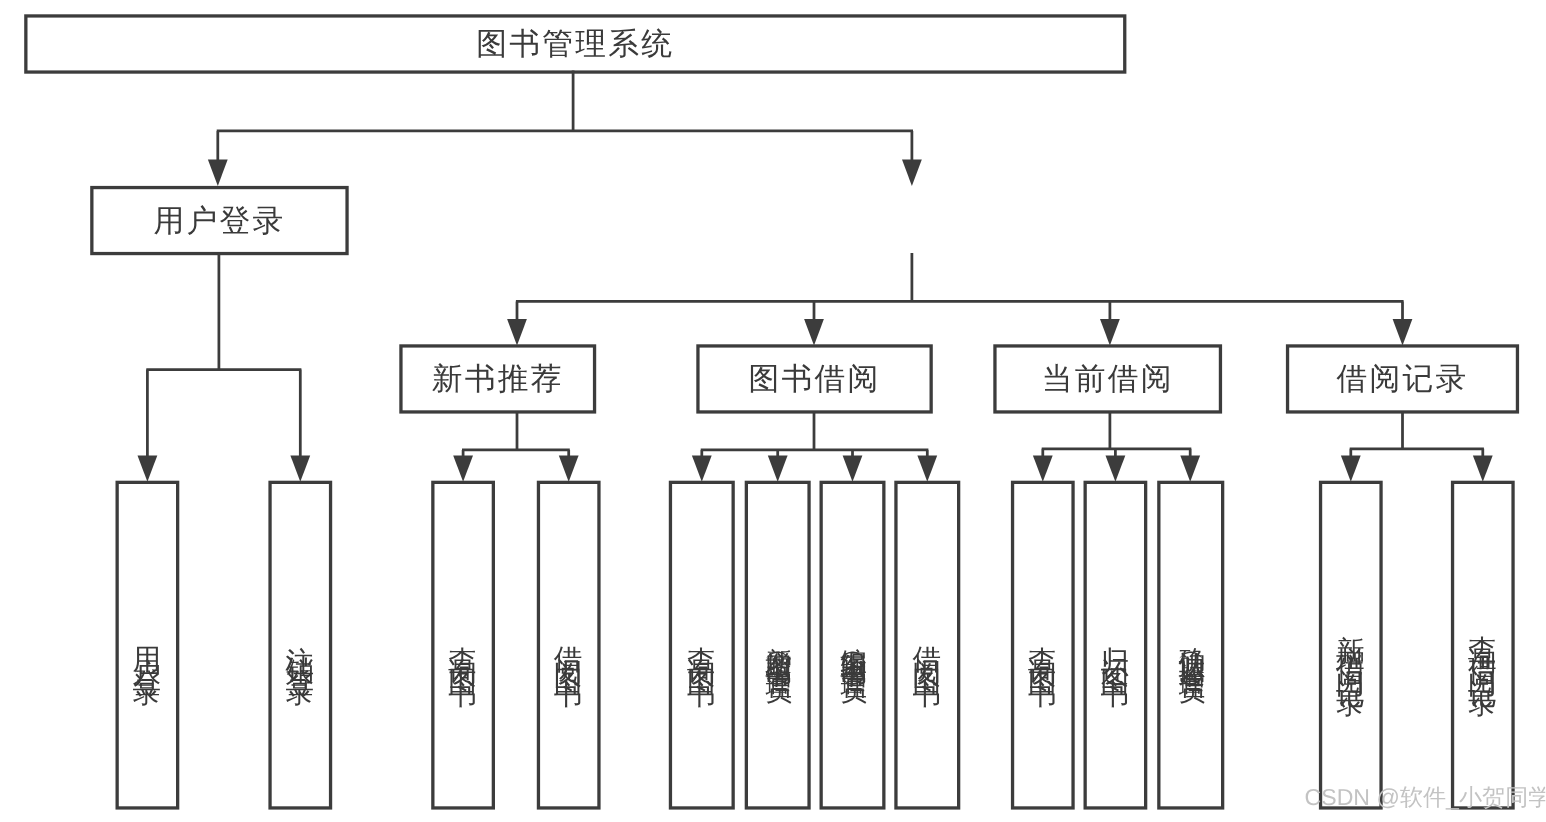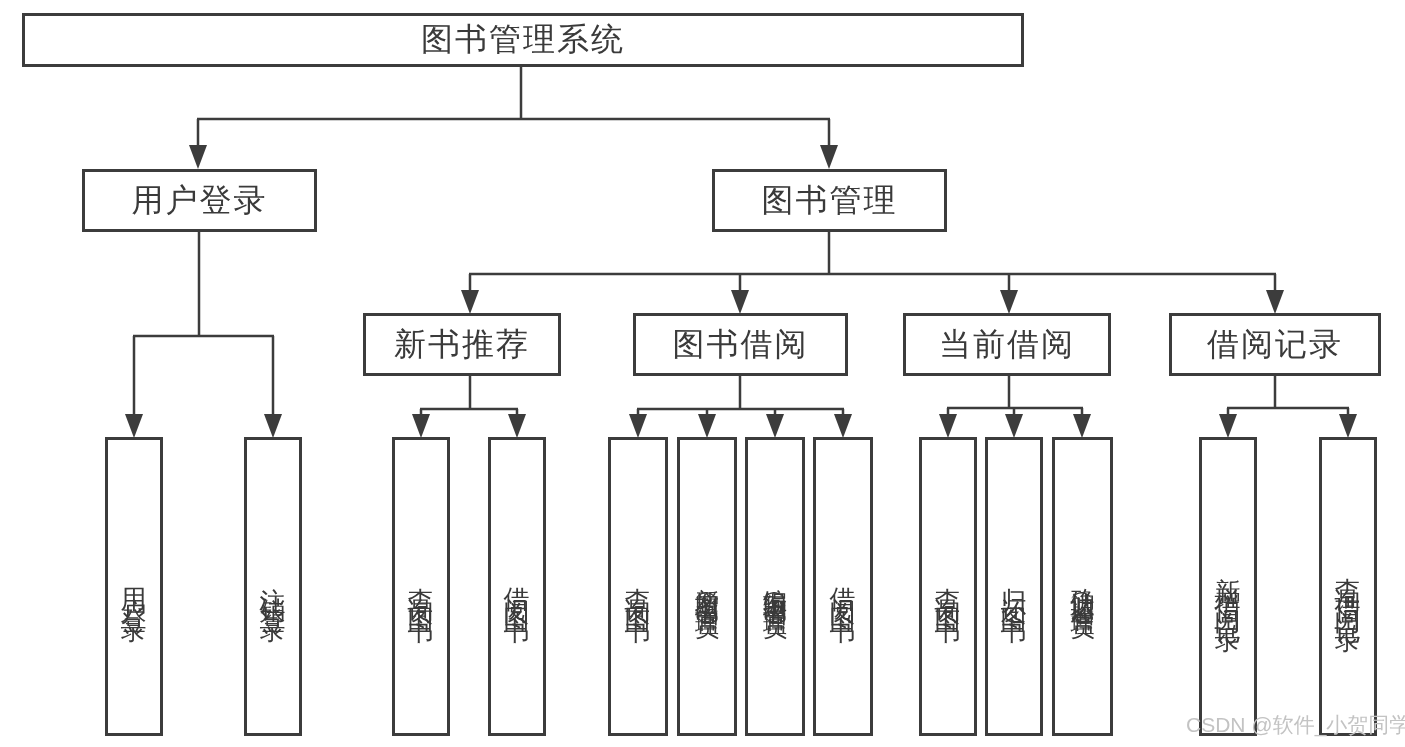--- a/index.html
+++ b/index.html
@@ -21,21 +21,21 @@
     color:var(--line);pointer-events:none;z-index:2;}
   .box{
     position:absolute;
     box-sizing:border-box;
     background:#fff;
     border:3px solid var(--line);
     display:flex;align-items:center;justify-content:center;
     color:var(--text);
     z-index:1;
   }
-  .h-label{font-size:32px;letter-spacing:2px;}
+  .h-label{font-size:28px;letter-spacing:2px;}
   .leaf{
     writing-mode:vertical-rl;
     text-orientation:mixed;
     font-size:26px;
     letter-spacing:10px;
     line-height:1;
   }
   .leaf.long{font-size:24px;letter-spacing:4px;}
   .watermark{
     position:absolute;
@@ -111,23 +111,22 @@
     </g>
     <g fill="currentColor" stroke="none">
       <path d="M1219 414 L1237 414 L1228 438 Z"></path>
       <path d="M1339 414 L1357 414 L1348 438 Z"></path>
     </g>
   </svg>
 
   <div class="box h-label" style="left:22px;top:13px;width:1002px;height:54px">图书管理系统</div>
 
   <div class="box h-label" style="left:82px;top:169px;width:235px;height:63px">用户登录</div>
-  <div class="box h-label" style="left:712px;top:169px;width:235px;height:63px">图书管理</div>
 
-  <div class="box h-label" style="left:363px;top:313px;width:198px;height:63px">新书推荐</div>
+  <div class="box h-label" style="left:363px;top:313px;width:179px;height:63px">新书推荐</div>
   <div class="box h-label" style="left:633px;top:313px;width:215px;height:63px">图书借阅</div>
   <div class="box h-label" style="left:903px;top:313px;width:208px;height:63px">当前借阅</div>
   <div class="box h-label" style="left:1169px;top:313px;width:212px;height:63px">借阅记录</div>
 
   <div class="box leaf" style="left:105px;top:437px;width:58px;height:299px">用户登录</div>
   <div class="box leaf" style="left:244px;top:437px;width:58px;height:299px">注销登录</div>
 
   <div class="box leaf" style="left:392px;top:437px;width:58px;height:299px">查询图书</div>
   <div class="box leaf" style="left:488px;top:437px;width:58px;height:299px">借阅图书</div>
 

